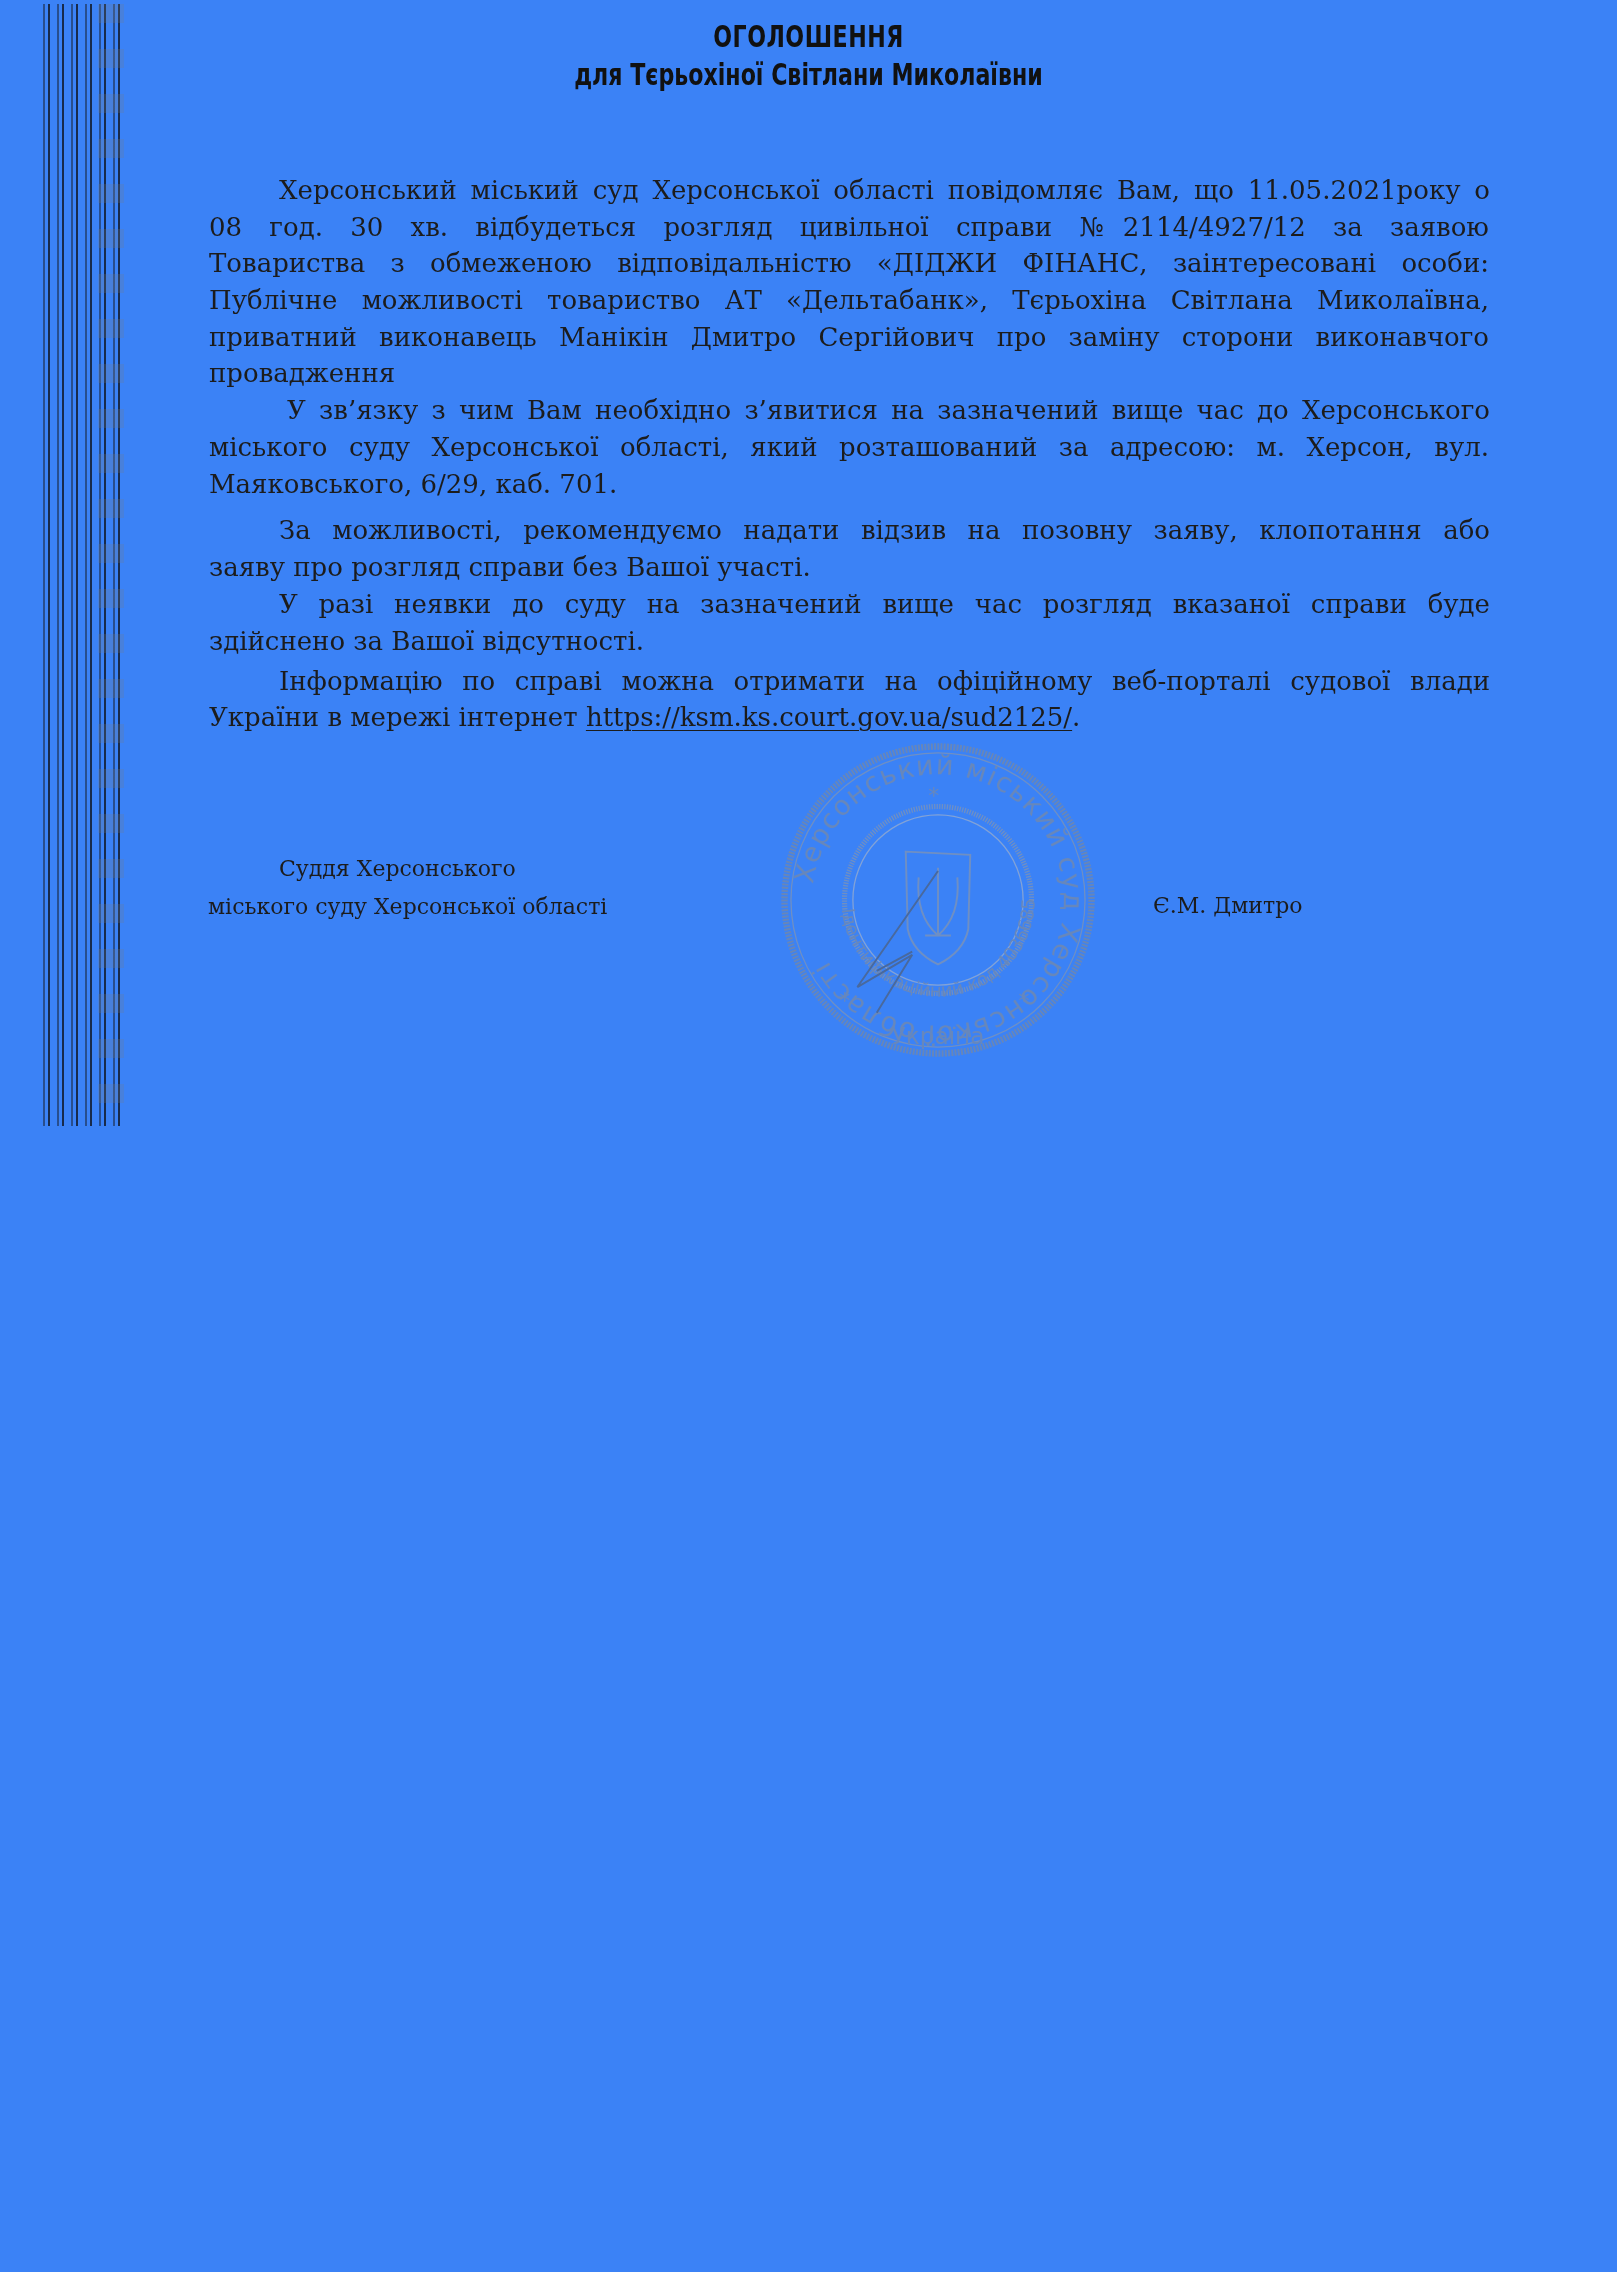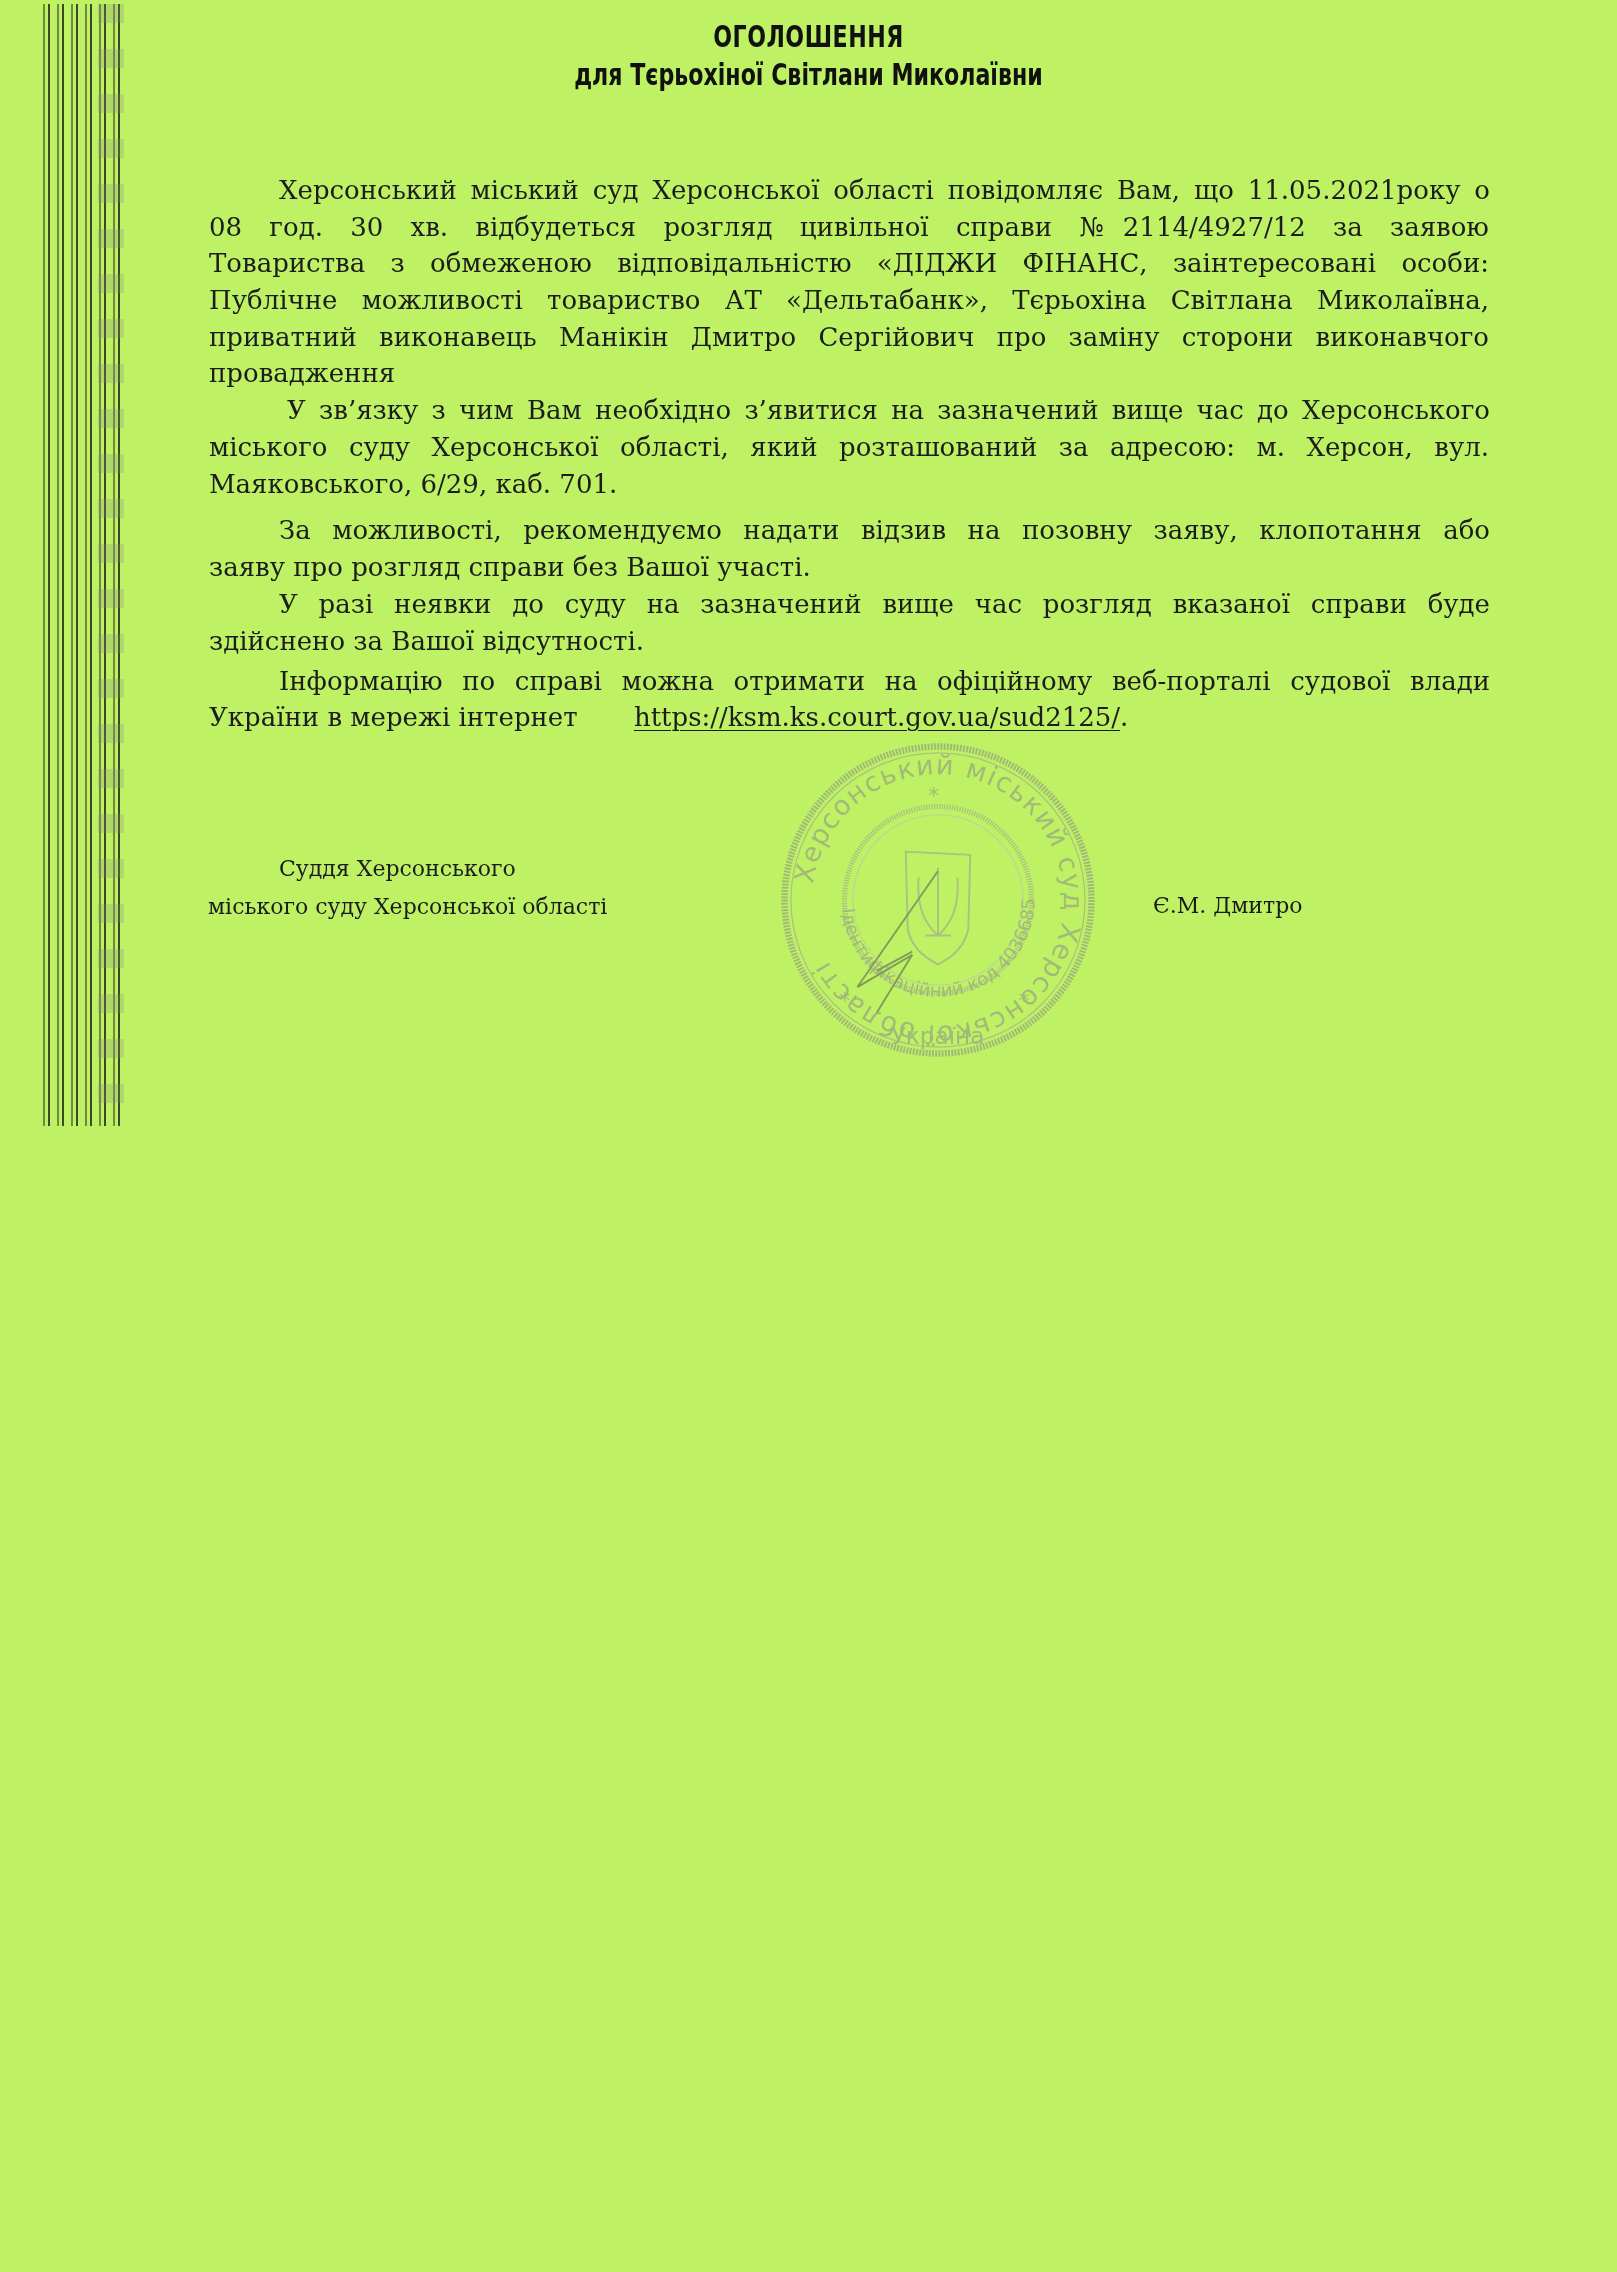--- a/index.html
+++ b/index.html
@@ -1,18 +1,18 @@
 <!DOCTYPE html>
 <html style="font-size:10.3px"><head>
 <meta charset="utf-8">
 <style>
   html, body { margin: 0; padding: 0; background: #ffffff; }
   body { width: 1617px; height: 2273px; position: relative; overflow: hidden;
          font-family: "DejaVu Serif", "Liberation Serif", serif; color: #1a1a1a; }
-  .page { position: absolute; left: 0; top: 0; width: 1617px; height: 2273px; background: #bef264; }
+  .page { position: absolute; left: 0; top: 0; width: 1617px; height: 2273px; background: #3b82f6; }
 
   
   .binding { position: absolute; left: 39px; top: 3.9px; width: 87px; height: 1122px;
     background:
       repeating-linear-gradient(90deg,
         rgba(0,0,0,0.0) 0px, rgba(0,0,0,0.0) 3.9px,
         rgba(20,20,20,0.55) 3.9px, rgba(20,20,20,0.55) 5.8px,
         rgba(0,0,0,0.0) 5.8px, rgba(0,0,0,0.0) 9px,
         rgba(10,10,10,0.85) 9px, rgba(10,10,10,0.85) 11px,
         rgba(0,0,0,0.0) 11px, rgba(0,0,0,0.0) 14px);
@@ -24,21 +24,21 @@
            font-family: "Liberation Sans Narrow", "DejaVu Sans Condensed", "DejaVu Sans", sans-serif;
            font-weight: bold; color: #111; }
   .title-1 { top: 19.3px; font-size: 30px; letter-spacing: 0.6px; transform: scaleX(0.82); }
   .title-2 { top: 57px; font-size: 30px; transform: scaleX(0.82); }
 
   .line { position: absolute; left: 209px; width: 1280px; font-size: 26px; line-height: 32px;
           white-space: nowrap; text-align: justify; text-align-last: justify;
           font-family: "DejaVu Serif", serif; color: #1c1c1c; }
   .line.indent { left: 279px; width: 1211px; }
   .line.last { text-align-last: left; }
-  .link { text-decoration: underline; text-underline-offset: 3.9px; text-decoration-thickness: 1.3px; color: #1c1c1c; margin-left: 48px; }
+  .link { text-decoration: underline; text-underline-offset: 3.9px; text-decoration-thickness: 1.3px; color: #1c1c1c; }
 
   .sig { position: absolute; font-size: 22px; line-height: 32px; white-space: nowrap; color: #1c1c1c; }
 
   .stamp { position: absolute; left: 780px; top: 742px; width: 316px; height: 316px; opacity: 0.55; }
 </style>
 </head>
 <body>
 
 <div class="page">
 

